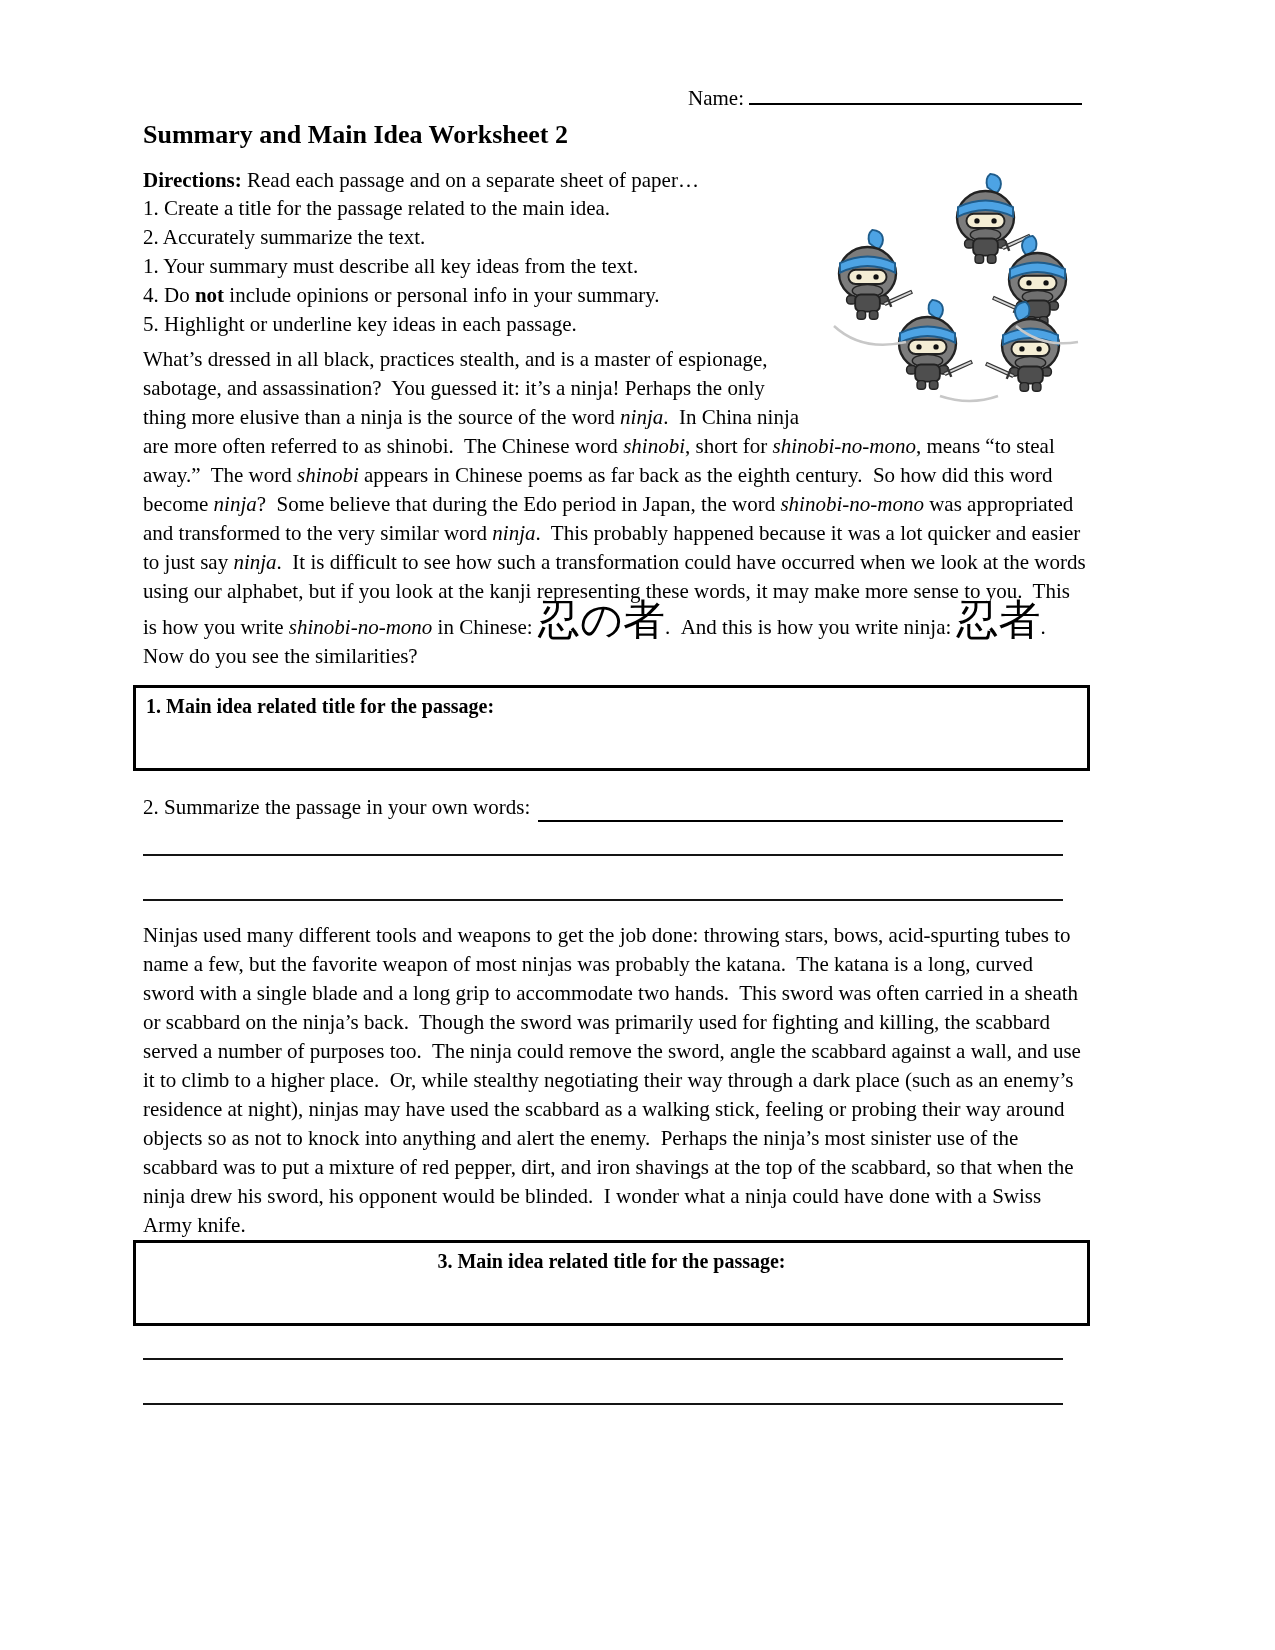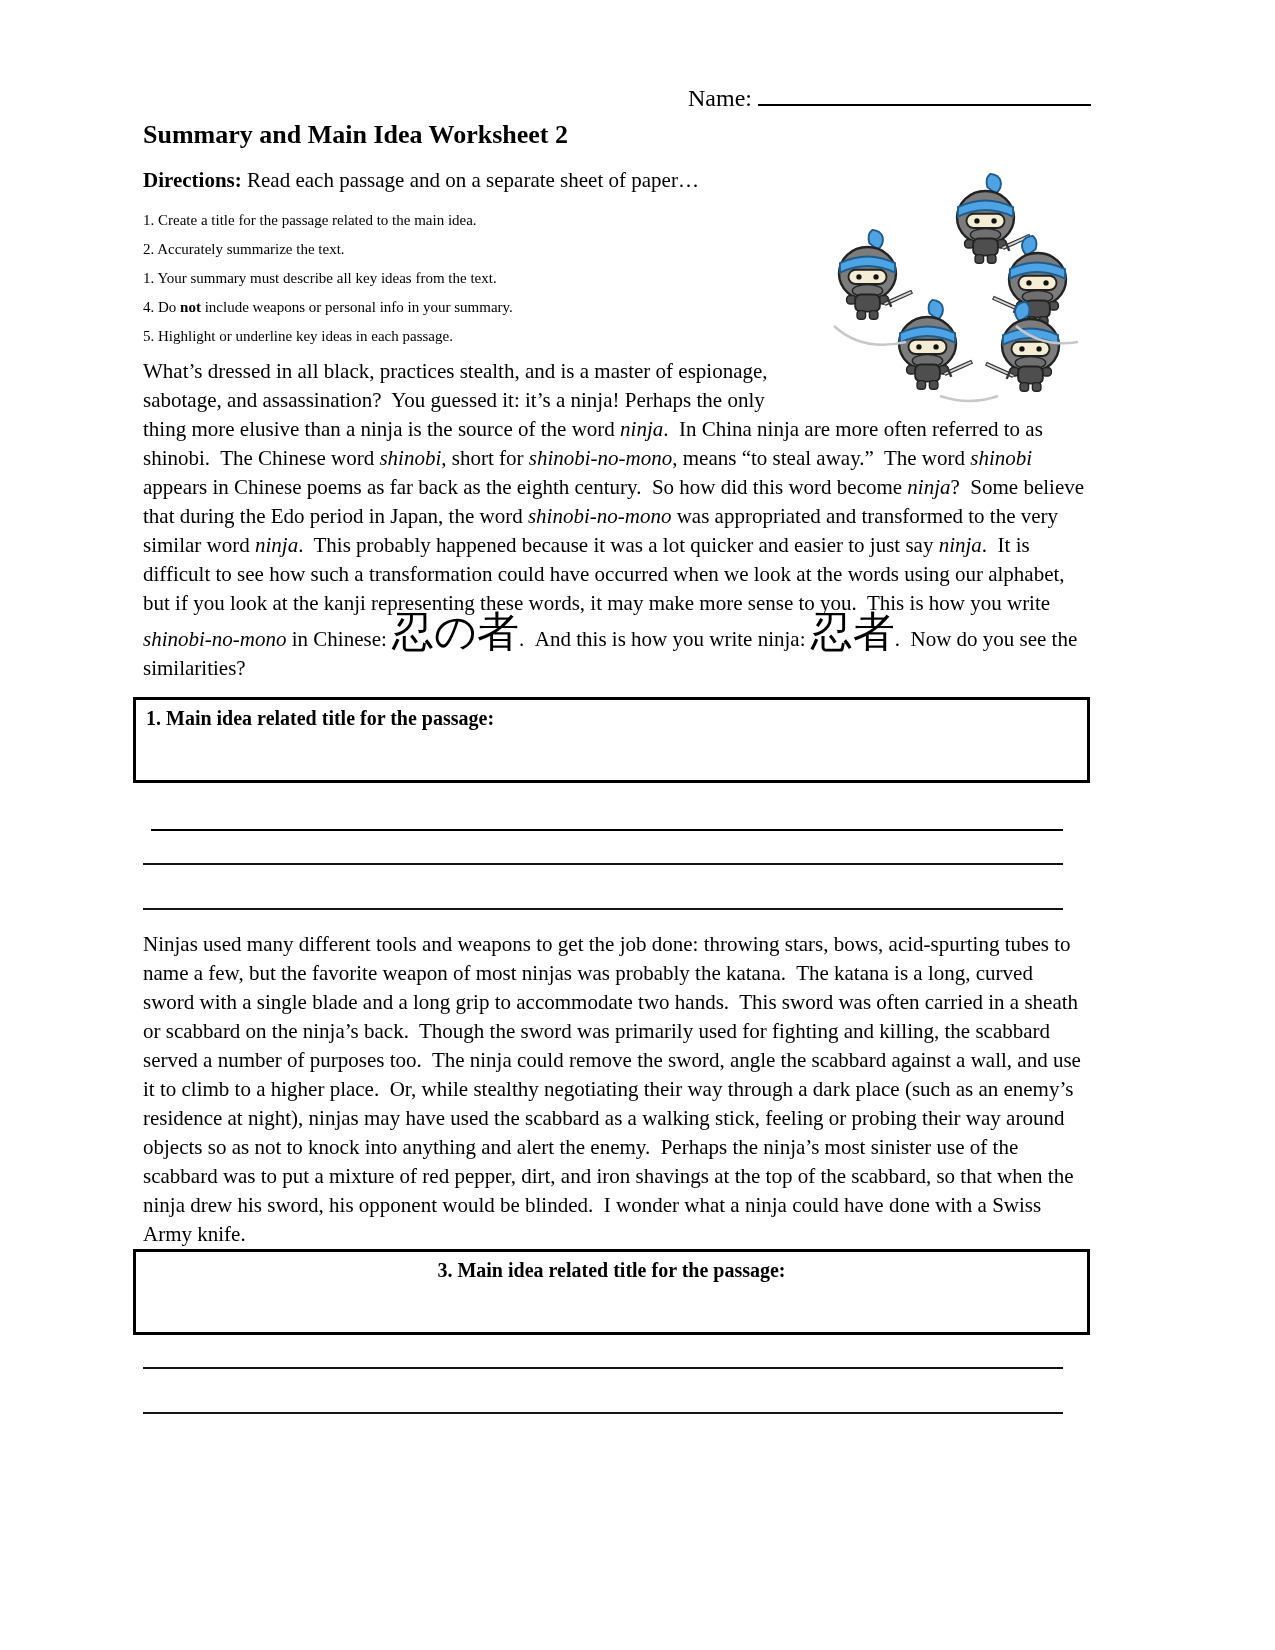--- a/index.html
+++ b/index.html
@@ -1,31 +1,31 @@
 <!DOCTYPE html>
 <html><head>
 <meta charset="utf-8">
 <style>
   html,body{margin:0;padding:0;background:#ffffff;}
   body{width:1275px;height:1650px;position:relative;font-family:"Liberation Serif","DejaVu Serif",serif;color:#000;}
   .page{position:absolute;left:143px;top:84px;width:945px;}
 
-  .name-row{margin-left:545px;font-size:24px;line-height:28px;white-space:nowrap;}
+  .name-row{margin-left:545px;font-size:21px;line-height:28px;white-space:nowrap;}
   .name-blank{display:inline-block;width:333px;height:18px;border-bottom:2px solid #000;vertical-align:baseline;}
 
   .title{font-size:26px;line-height:30px;font-weight:bold;margin:8px 0 0 0;}
 
   .directions{margin-top:16px;font-size:21px;line-height:28px;white-space:pre-wrap;}
   .bd{font-weight:bold;}
   .it{font-style:italic;}
 
   .ninja-fig{float:right;width:268px;height:236px;margin:-26px 0 8px 18px;}
   .ninja-fig svg{width:100%;height:100%;display:block;}
 
-  .instructions{margin-top:12px;font-size:15px;line-height:29px;}
+  .instructions{font-size:21px;line-height:29px;}
   .instr-line{white-space:pre-wrap;}
 
   .passage{font-size:21px;line-height:29px;white-space:pre-wrap;}
   .p1{margin-top:6px;}
   .p2{margin-top:20px;clear:both;}
   .kanji{font-size:42px;line-height:29px;font-family:serif;}
 
   .answer-box{border:3px solid #000;height:70px;padding:5px 10px;margin-left:-10px;margin-right:-2px;font-size:20px;line-height:26px;font-weight:bold;}
   .box1{margin-top:14px;}
   .box3{text-align:center;}
@@ -81,31 +81,32 @@
       <path d="M14 158 q 28 26 72 16" stroke="#c8c8c8" stroke-width="2.5" fill="none"></path>
       <path d="M196 158 q 26 22 62 16" stroke="#c8c8c8" stroke-width="2.5" fill="none"></path>
       <path d="M120 228 q 30 10 58 0" stroke="#c8c8c8" stroke-width="2.5" fill="none"></path>
     </svg>
   </div>
 
   <div class="instructions">
     <div class="instr-line"><span>1. Create a title for the passage related to the main idea.</span></div>
     <div class="instr-line"><span>2. Accurately summarize the text.</span></div>
     <div class="instr-line"><span>1. Your summary must describe all key ideas from the text.</span></div>
-    <div class="instr-line"><span>4. Do </span><span class="bd">not</span><span> include weapons or personal info in your summary.</span></div>
+    <div class="instr-line"><span>4. Do </span><span class="bd">not</span><span> include opinions or personal info in your summary.</span></div>
     <div class="instr-line"><span>5. Highlight or underline key ideas in each passage.</span></div>
   </div>
 
   <div class="passage p1"><span>What’s dressed in all black, practices stealth, and is a master of espionage, sabotage, and assassination?  You guessed it: it’s a ninja! Perhaps the only thing more elusive than a ninja is the source of the word </span><span class="it">ninja</span><span>.  In China ninja are more often referred to as shinobi.  The Chinese word </span><span class="it">shinobi</span><span>, short for </span><span class="it">shinobi-no-mono</span><span>, means “to steal away.”  The word </span><span class="it">shinobi</span><span> appears in Chinese poems as far back as the eighth century.  So how did this word become </span><span class="it">ninja</span><span>?  Some believe that during the Edo period in Japan, the word </span><span class="it">shinobi-no-mono</span><span> was appropriated and transformed to the very similar word </span><span class="it">ninja</span><span>.  This probably happened because it was a lot quicker and easier to just say </span><span class="it">ninja</span><span>.  It is difficult to see how such a transformation could have occurred when we look at the words using our alphabet, but if you look at the kanji representing these words, it may make more sense to you.  This is how you write </span><span class="it">shinobi-no-mono</span><span> in Chinese: </span><span class="kanji">忍の者</span><span>.  And this is how you write ninja: </span><span class="kanji">忍者</span><span>.  Now do you see the similarities?</span></div>
 
   <div class="answer-box box1">
     <span>1. Main idea related title for the passage:</span>
   </div>
 
   <div class="q-row">
+    <span class="q-label">2. Summarize the passage in your own words:</span>
     <span class="q-blank"></span>
   </div>
   <div class="rule rule-a"></div>
   <div class="rule rule-b"></div>
 
   <div class="passage p2"><span>Ninjas used many different tools and weapons to get the job done: throwing stars, bows, acid-spurting tubes to name a few, but the favorite weapon of most ninjas was probably the katana.  The katana is a long, curved sword with a single blade and a long grip to accommodate two hands.  This sword was often carried in a sheath or scabbard on the ninja’s back.  Though the sword was primarily used for fighting and killing, the scabbard served a number of purposes too.  The ninja could remove the sword, angle the scabbard against a wall, and use it to climb to a higher place.  Or, while stealthy negotiating their way through a dark place (such as an enemy’s residence at night), ninjas may have used the scabbard as a walking stick, feeling or probing their way around objects so as not to knock into anything and alert the enemy.  Perhaps the ninja’s most sinister use of the scabbard was to put a mixture of red pepper, dirt, and iron shavings at the top of the scabbard, so that when the ninja drew his sword, his opponent would be blinded.  I wonder what a ninja could have done with a Swiss Army knife.</span></div>
 
   <div class="answer-box box3">
     <span>3. Main idea related title for the passage:</span>
   </div>

